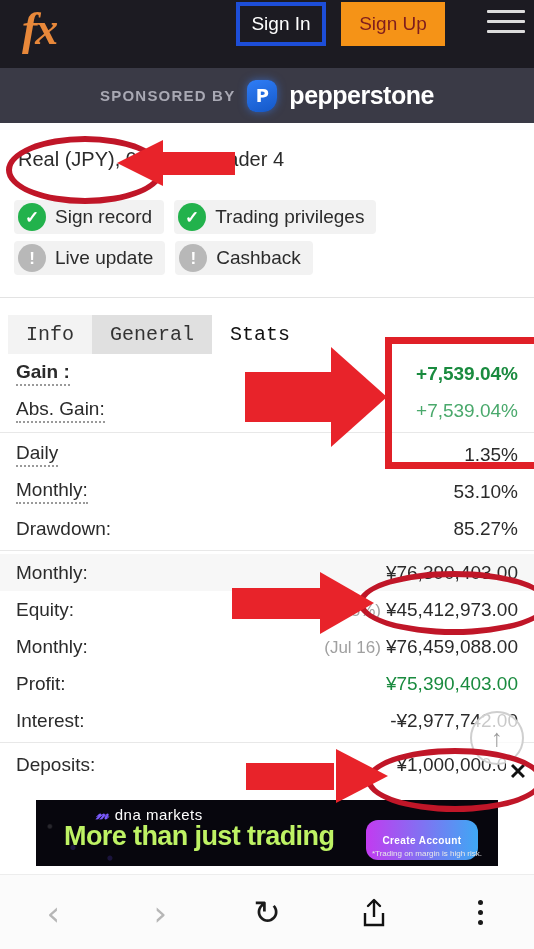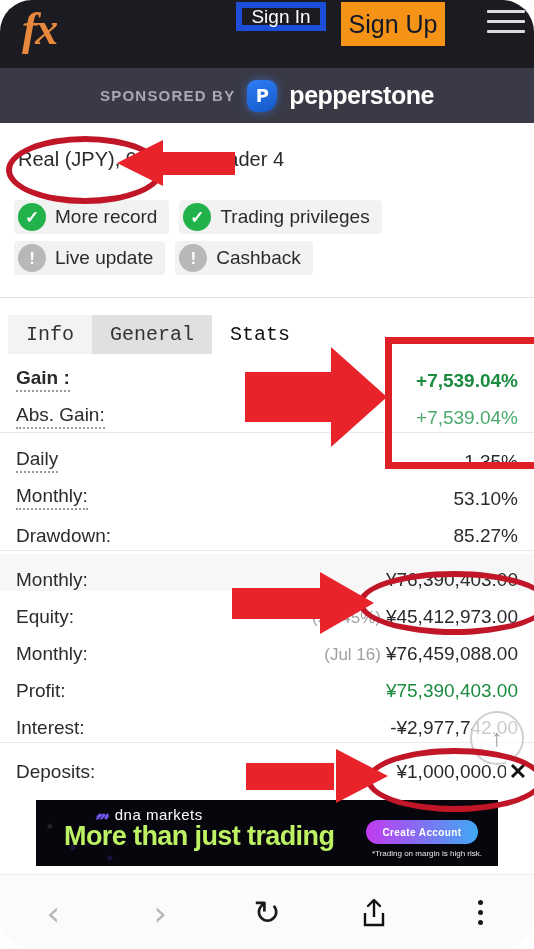--- a/index.html
+++ b/index.html
@@ -1,43 +1,43 @@
 <!DOCTYPE html>
 <html><head>
 <meta charset="utf-8">
 <style>
   html,body{margin:0;padding:0;}
   body{
     width:534px;height:949px;overflow:hidden;
     font-family:"Liberation Sans", sans-serif;
     background:#ffffff;position:relative;
   }
-  .page{position:relative;width:534px;height:949px;overflow:hidden;background:#fff;border-radius:32px;}
+  .page{position:relative;width:534px;height:949px;overflow:hidden;background:#fff;}
 
   
   .topbar{
     position:absolute;left:0;top:0;width:534px;height:68px;
     background:#1c1b22;display:flex;align-items:center;
   }
   .fx-logo{
     position:absolute;left:22px;top:2px;
     font-family:"Liberation Serif", serif;
     font-style:italic;font-weight:700;font-size:46px;
     color:#e8883a;letter-spacing:-2px;
   }
   .signin-btn{
-    position:absolute;left:236px;top:2px;width:90px;height:29px;
-    border:6px solid #1d4ed8;background:transparent;color:#fff;
+    position:absolute;left:236px;top:2px;width:90px;height:44px;
+    border:4px solid #1d4ed8;background:transparent;color:#fff;
     font-size:19px;display:flex;align-items:center;justify-content:center;
     box-sizing:border-box;
   }
   .signup-btn{
     position:absolute;left:341px;top:2px;width:104px;height:44px;
-    background:#f59317;color:#0f172a;border:none;
-    font-size:25px;display:flex;align-items:center;justify-content:center;
+    background:#f59317;color:#7f1d1d;border:none;
+    font-size:19px;display:flex;align-items:center;justify-content:center;
     box-sizing:border-box;
   }
   .hamburger{position:absolute;left:487px;top:10px;width:38px;height:28px;}
   .hamburger span{display:block;height:3px;background:#dcdcdc;margin-bottom:7px;border-radius:1px;}
 
   
   .sponsor{
     position:absolute;left:0;top:68px;width:534px;height:55px;
     background:#3a3a46;display:flex;align-items:center;justify-content:center;gap:12px;
   }
@@ -76,21 +76,21 @@
   .tabs{position:absolute;left:8px;top:315px;display:flex;align-items:flex-end;font-family:Liberation Mono, monospace;}
   .tab{
     font-size:20px;color:#333;padding:8px 18px;background:#f3f3f3;
   }
   .tab.active{background:#ffffff;color:#111;}
   .tab.alt{background:#e0e0e0;}
 
   
   .stats{position:absolute;left:0;top:355px;width:534px;}
   .srow{
-    display:flex;align-items:flex-end;justify-content:space-between;
+    display:flex;align-items:center;justify-content:space-between;
     height:37px;padding:0 16px;box-sizing:border-box;font-size:19px;color:#2b2b2b;
   }
   .srow.alt{background:#f7f7f7;}
   .slabel{white-space:nowrap;}
   .slabel.bold{font-weight:700;}
   .slabel.dotted{border-bottom:2px dotted #9a9a9a;padding-bottom:1px;}
   .sval{white-space:nowrap;text-align:right;}
   .sval.green-bold{color:#1a8b3f;font-weight:700;}
   .sval.green{color:#4aa96c;}
   .sval.profit{color:#1a8b3f;}
@@ -135,21 +135,21 @@
   }
   .ad-dots{position:absolute;inset:0;background:
       radial-gradient(circle at 8% 72%, #6a49ff33 0 2px, transparent 3px),
       radial-gradient(circle at 16% 88%, #6a49ff33 0 2px, transparent 3px),
       radial-gradient(circle at 3% 40%, #ffffff22 0 1.5px, transparent 3px);}
   .ad-brand{position:absolute;left:60px;top:5px;display:flex;align-items:center;gap:6px;}
   .ad-brand-mark{color:#7b5bff;font-style:italic;font-weight:700;font-size:15px;}
   .ad-brand-name{color:#ffffff;font-size:15px;letter-spacing:.5px;}
   .ad-head{position:absolute;left:28px;top:21px;color:#bef264;font-size:27px;font-weight:700;letter-spacing:-.6px;}
   .ad-cta{
-    position:absolute;left:330px;top:20px;width:112px;height:24px;border-radius:12px;
+    position:absolute;left:330px;top:20px;width:112px;height:40px;border-radius:12px;
     background:linear-gradient(90deg,#c23bf0,#3fa8f4);
     display:flex;align-items:center;justify-content:center;
     color:#fff;font-size:10px;font-weight:700;letter-spacing:.4px;
   }
   .ad-disc{position:absolute;left:336px;top:49px;color:#e8e8e8;font-size:8px;}
 
   
   .navbar{
     position:absolute;left:0;top:874px;width:534px;height:75px;background:#fbfbfb;
     display:flex;align-items:center;justify-content:space-around;
@@ -183,21 +183,21 @@
     <div class="pepper-mark">P</div>
     <div class="pepper-name">pepperstone</div>
   </div>
 
   <div class="acct-title">Real (JPY),                     00 , MetaTrader 4</div>
 
   <div class="badges">
     <div class="badge-row">
       <div class="badge">
         <div class="badge-ico ok">✓</div>
-        <div class="badge-txt">More record</div>
+        <div class="badge-txt">Sign record</div>
       </div>
       <div class="badge">
         <div class="badge-ico ok">✓</div>
         <div class="badge-txt">Trading privileges</div>
       </div>
     </div>
     <div class="badge-row">
       <div class="badge">
         <div class="badge-ico warn">!</div>
         <div class="badge-txt">Live update</div>

